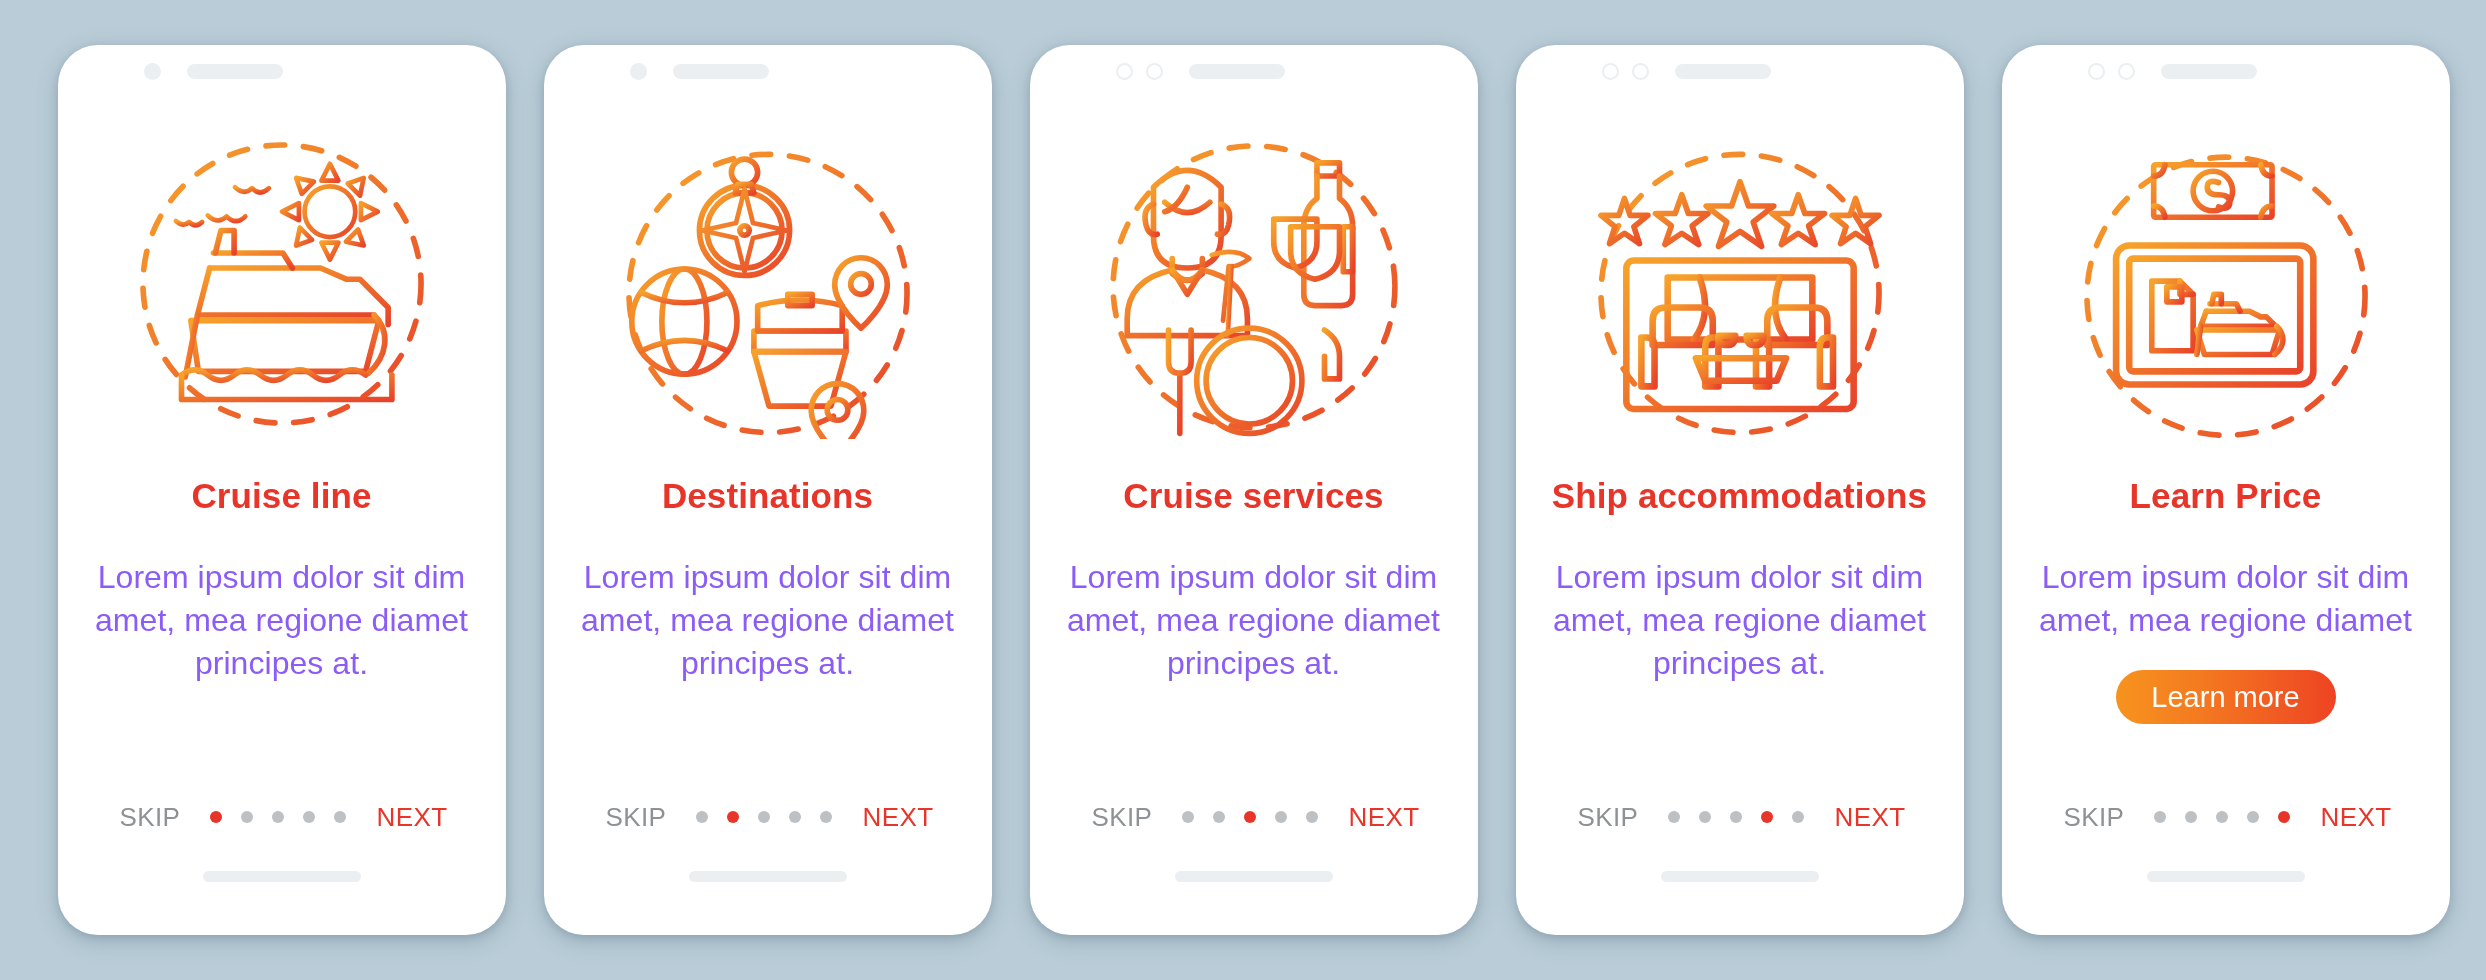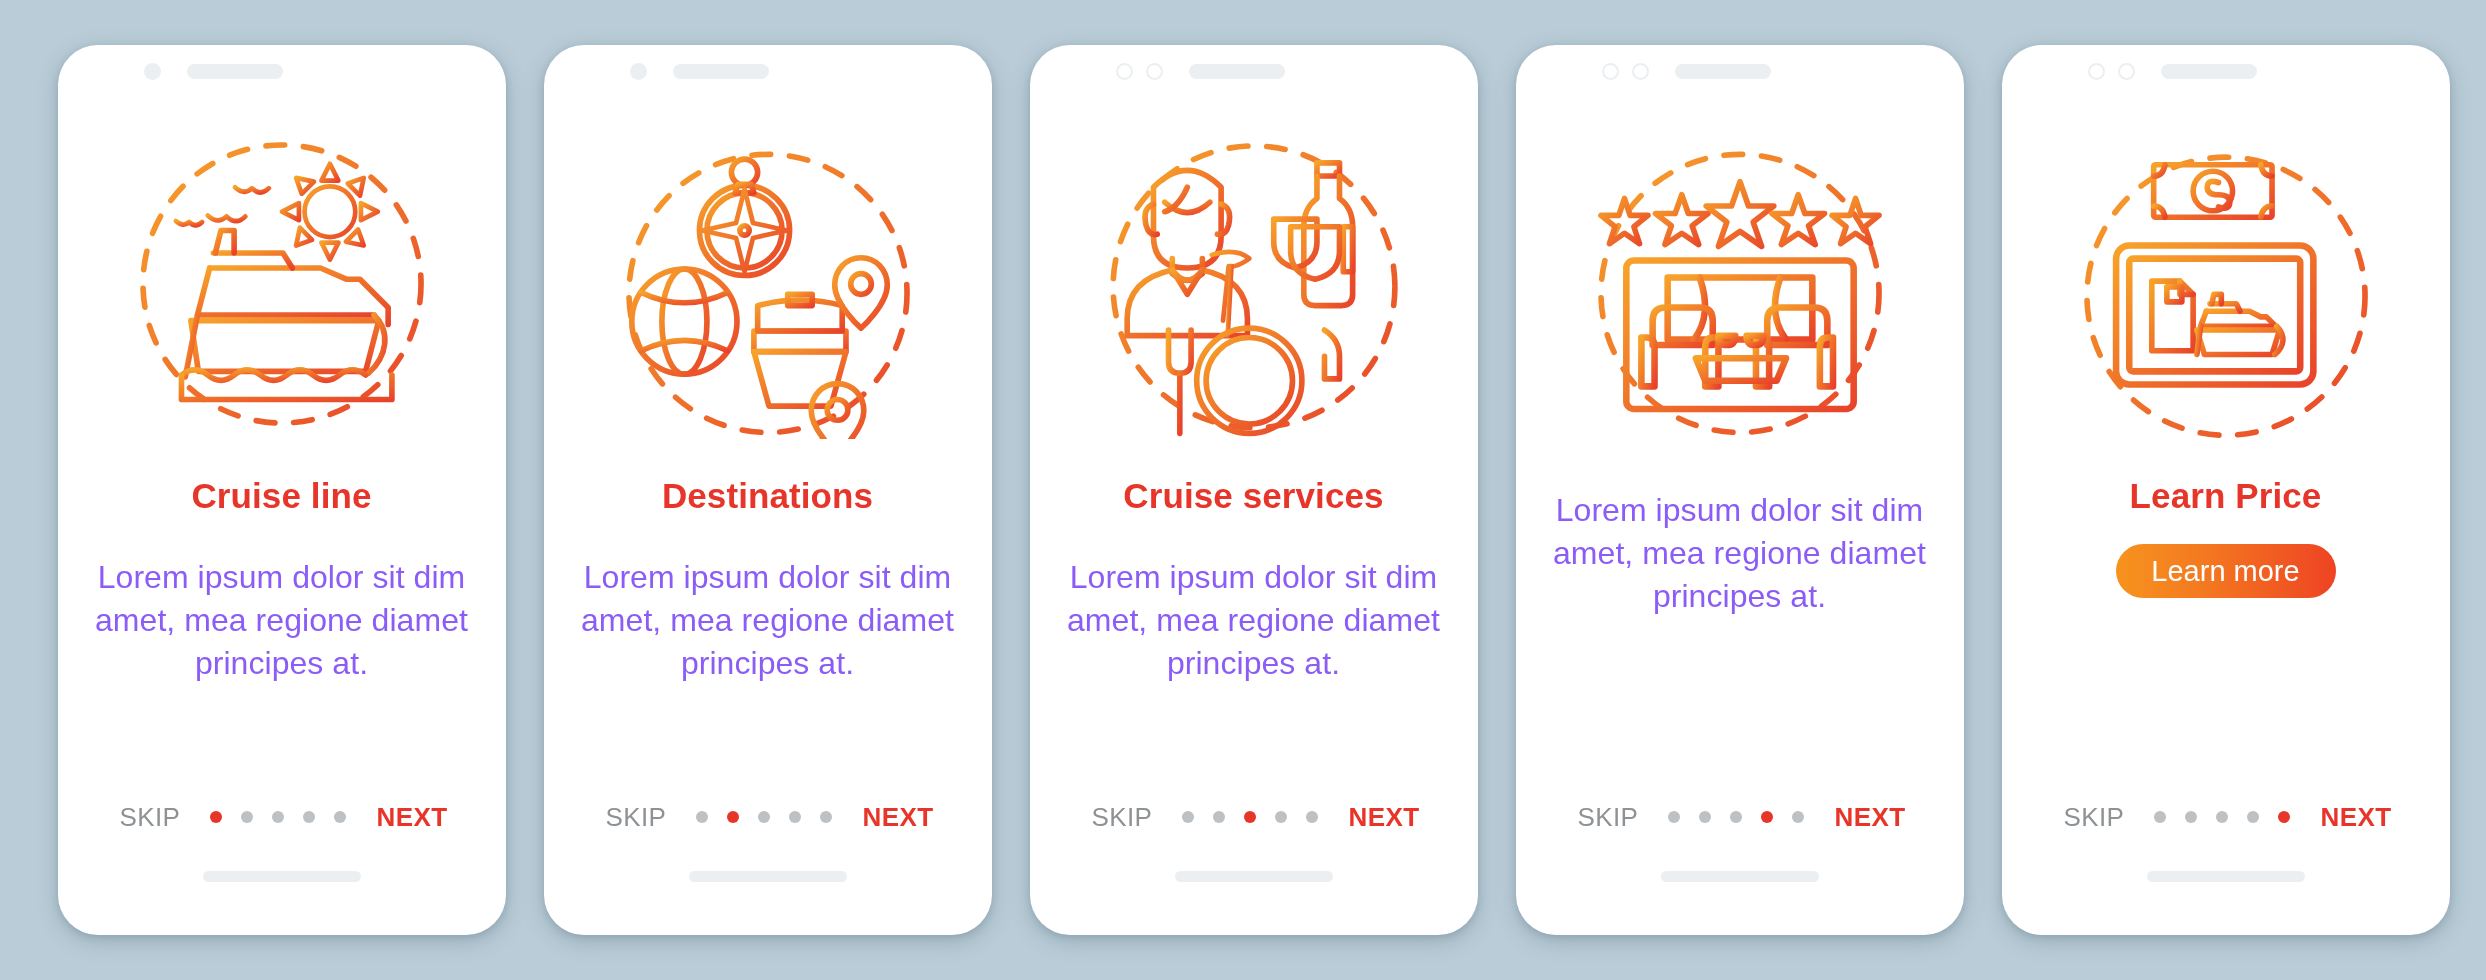--- a/index.html
+++ b/index.html
@@ -133,21 +133,21 @@
   }
   .nav .skip {
     color: #8e9295;
     font-size: 26px;
     letter-spacing: .4px;
     cursor: pointer;
   }
   .nav .next {
     color: #e8352a;
     font-size: 26px;
-    font-weight: bold;
+    font-weight: normal;
     letter-spacing: .4px;
     cursor: pointer;
   }
   .dots {
     display: flex;
     align-items: center;
     gap: 19px;
   }
   .dot {
     width: 12px; height: 12px;
@@ -430,20 +430,21 @@
       <path d="M166 268 v32"></path>
       <path d="M140 300 h52"></path>
       <path d="M142 220 q0 10 9 10 q9 0 9 -10 z"></path>
       <path d="M151 230 v14"></path>
       <path d="M172 220 q0 10 9 10 q9 0 9 -10 z"></path>
       <path d="M181 230 v14"></path>
     </g>
   </svg>
       </div>
       <div class="texts">
+        <div class="title">Ship accommodations</div>
         <div class="desc">Lorem ipsum dolor sit dim amet, mea regione diamet principes at.</div>
       </div>
       <div class="nav">
         <span class="skip">SKIP</span>
         <div class="dots">
           <span class="dot"></span>
           <span class="dot"></span>
           <span class="dot"></span>
           <span class="dot active"></span>
           <span class="dot"></span>
@@ -508,20 +509,21 @@
       <path d="M130 240 h82"></path>
       <g stroke-width="4">
               <path d="M150 200 h44"></path>
               <path d="M150 206 h44"></path>
             </g>
     </g>
   </svg>
       </div>
       <div class="texts">
         <div class="title">Learn Price</div>
+        <div class="desc">Lorem ipsum dolor sit dim amet, mea regione diamet</div>
       </div>
       <div class="cta-row">
         <button class="cta">Learn more</button>
       </div>
       <div class="nav">
         <span class="skip">SKIP</span>
         <div class="dots">
           <span class="dot"></span>
           <span class="dot"></span>
           <span class="dot"></span>

